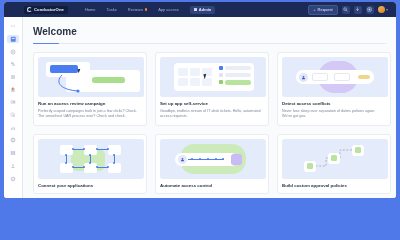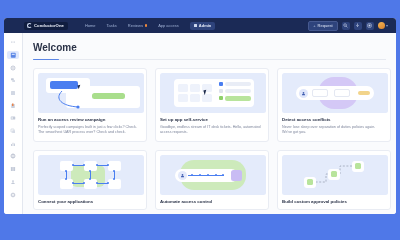--- a/index.html
+++ b/index.html
@@ -5,21 +5,21 @@
   * { box-sizing: border-box; margin: 0; padding: 0; }
   html, body {
     width: 400px; height: 198px;
     overflow: hidden;
     font-family: "Liberation Sans", sans-serif;
     background: #4f78e8;
   }
 
   .app-frame {
     position: absolute;
-    left: 4px; top: 18px;
+    left: 4px; top: 2px;
     width: 392px; height: 196px;
     background: #ffffff;
     border-radius: 3px;
     overflow: hidden;
   }
 
   
   .topnav {
     position: absolute; left: 0; top: 0;
     width: 392px; height: 15px;

